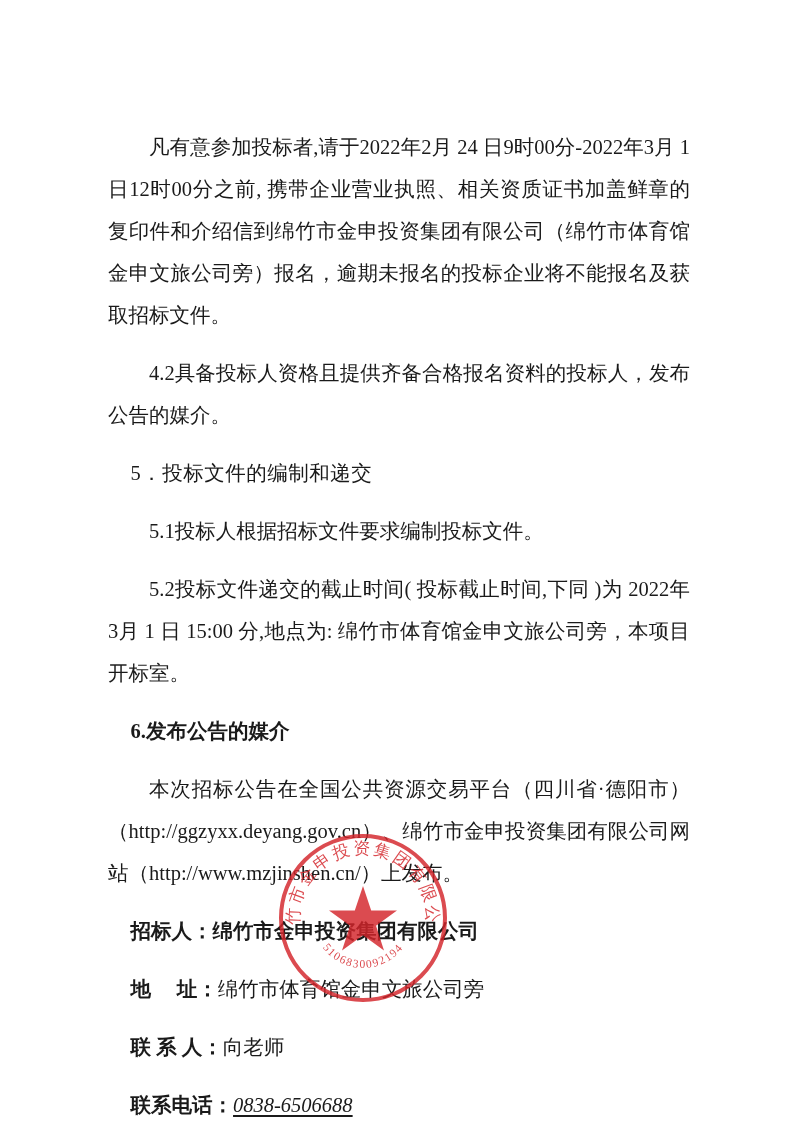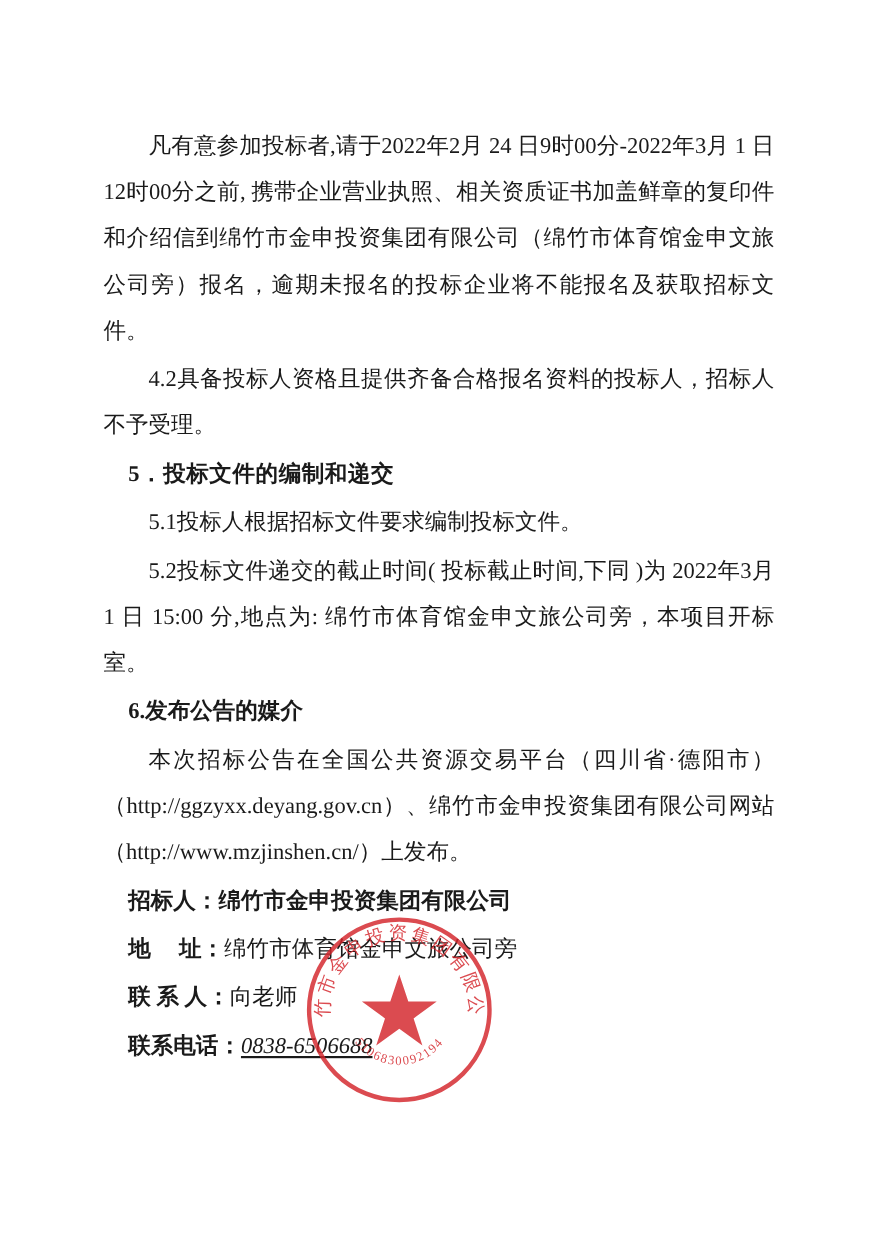--- a/index.html
+++ b/index.html
@@ -24,27 +24,27 @@
     box-sizing: border-box;
     padding: 110px 88px 60px 92px;
   }
   .doc-body {
     font-size: 20.5px;
     line-height: 42px;
     text-align: justify;
     text-justify: inter-ideograph;
   }
   p {
-    margin: 2px;
+    margin: 16px;
   }
   .para {
     text-indent: 2em;
   }
   .heading {
-    font-weight: bold;
+    font-weight: normal;
     text-indent: 1.1em;
     letter-spacing: 0.5px;
   }
   .heading-tight {
     font-weight: bold;
     text-indent: 1.1em;
   }
   .contact-row {
     display: block;
     white-space: pre;
@@ -84,21 +84,21 @@
     fill: #d4242a;
   }
 </style>
 </head>
 <body>
 
 <div class="page">
   <div class="doc-body">
 
     <p class="para">凡有意参加投标者,请于2022年2月 24 日9时00分-2022年3月 1 日12时00分之前, 携带企业营业执照、相关资质证书加盖鲜章的复印件和介绍信到绵竹市金申投资集团有限公司（绵竹市体育馆金申文旅公司旁）报名，逾期未报名的投标企业将不能报名及获取招标文件。</p>
-    <p class="para">4.2具备投标人资格且提供齐备合格报名资料的投标人，招标人不予受理。</p>
+    <p class="para">4.2具备投标人资格且提供齐备合格报名资料的投标人，发布公告的媒介。</p>
 
     <p class="heading">5．投标文件的编制和递交</p>
     <p class="para">5.1投标人根据招标文件要求编制投标文件。</p>
     <p class="para">5.2投标文件递交的截止时间( 投标截止时间,下同 )为 2022年3月 1 日 15:00 分,地点为: 绵竹市体育馆金申文旅公司旁，本项目开标室。</p>
 
     <p class="heading-tight">6.发布公告的媒介</p>
     <p class="para">本次招标公告在全国公共资源交易平台（四川省·德阳市）（http://ggzyxx.deyang.gov.cn）、绵竹市金申投资集团有限公司网站（http://www.mzjinshen.cn/）上发布。</p>
 
 
     <div>

